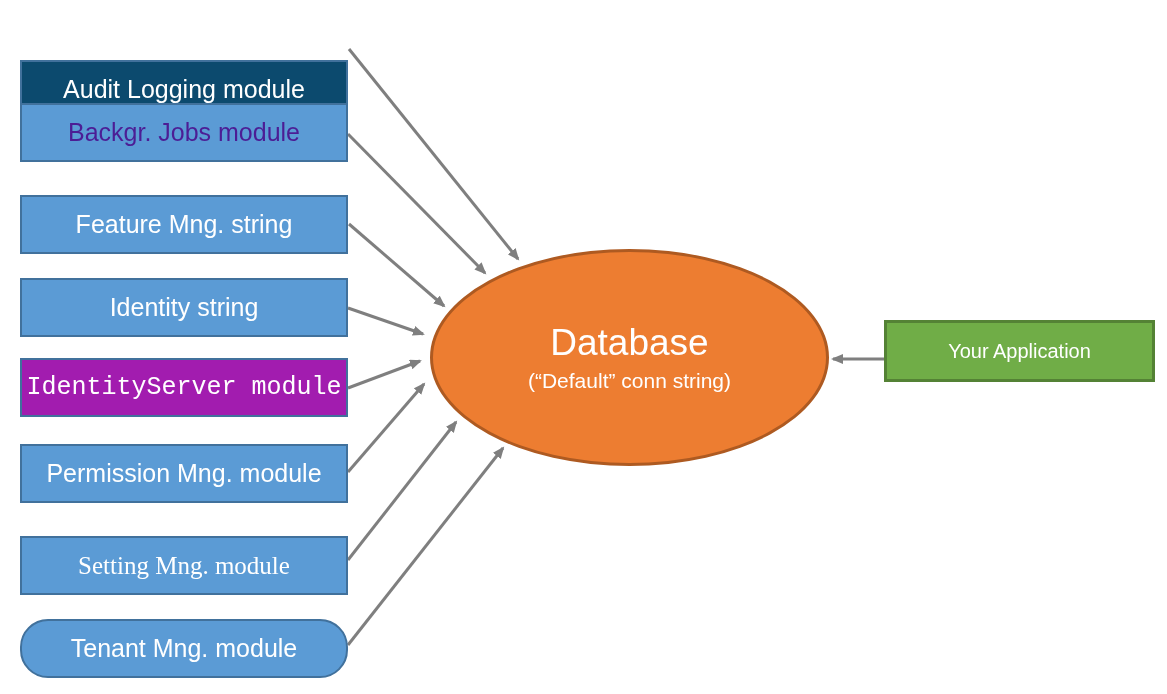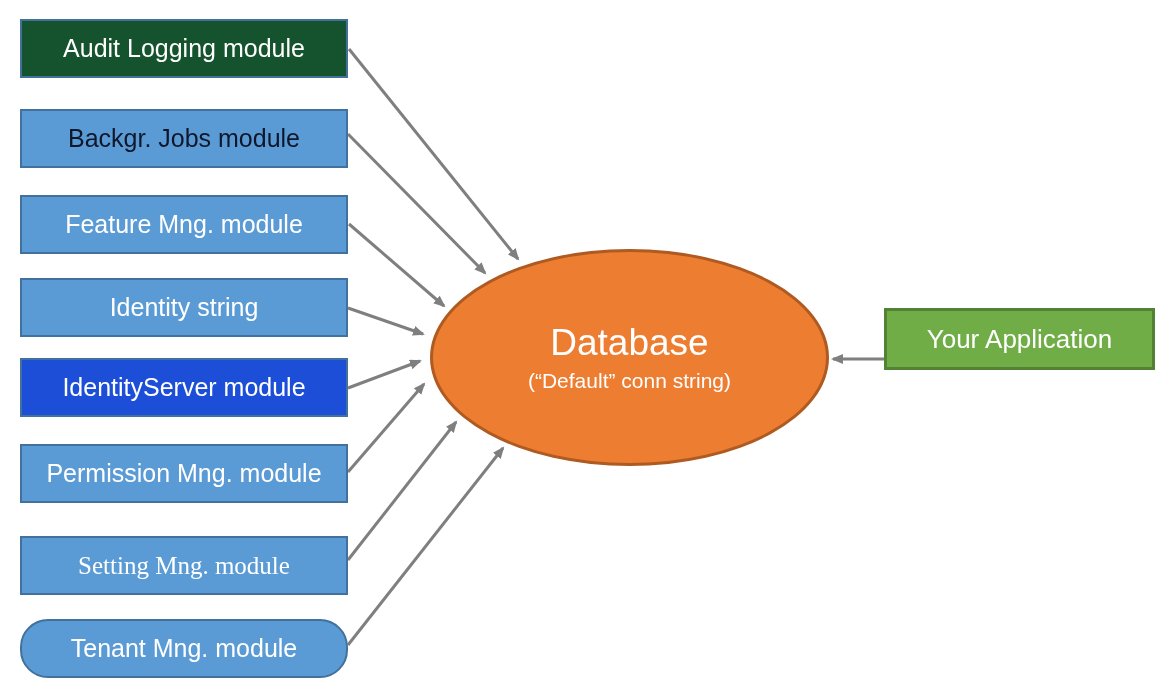--- a/index.html
+++ b/index.html
@@ -18,23 +18,23 @@
   .m5{top:358px}.m6{top:444px}.m7{top:536px}.m8{top:619px}
   .db{
     position:absolute;left:430px;top:249px;width:399px;height:217px;box-sizing:border-box;
     background:#ED7D31;border:3px solid #AE5A21;border-radius:50%;color:#ffffff;
     display:flex;flex-direction:column;align-items:center;justify-content:center;
     text-align:center;
   }
   .db-title{font-size:37px;line-height:1.15;}
   .db-sub{font-size:21px;margin-top:5px;}
   .app{
-    position:absolute;left:884px;top:308px;width:271px;height:62px;box-sizing:border-box;
+    position:absolute;left:884px;top:320px;width:271px;height:62px;box-sizing:border-box;
     background:#70AD47;border:3px solid #548235;color:#ffffff;
-    font-size:26px;display:flex;align-items:center;justify-content:center;
+    font-size:20px;display:flex;align-items:center;justify-content:center;
     white-space:nowrap;
   }
 </style>
 </head>
 <body>
 
 <div class="canvas">
 
   <svg class="arrows" viewBox="0 0 1167 694" xmlns="http://www.w3.org/2000/svg">
     <defs>
@@ -46,33 +46,33 @@
       <line x1="348" y1="134" x2="485" y2="273" stroke="#7F7F7F" stroke-width="3" marker-end="url(#arrowhead)"></line>
       <line x1="349" y1="224" x2="444" y2="306" stroke="#7F7F7F" stroke-width="3" marker-end="url(#arrowhead)"></line>
       <line x1="348" y1="308" x2="423" y2="334" stroke="#7F7F7F" stroke-width="3" marker-end="url(#arrowhead)"></line>
       <line x1="348" y1="388" x2="420" y2="361" stroke="#7F7F7F" stroke-width="3" marker-end="url(#arrowhead)"></line>
       <line x1="348" y1="472" x2="424" y2="384" stroke="#7F7F7F" stroke-width="3" marker-end="url(#arrowhead)"></line>
       <line x1="348" y1="560" x2="456" y2="422" stroke="#7F7F7F" stroke-width="3" marker-end="url(#arrowhead)"></line>
       <line x1="348" y1="645" x2="503" y2="448" stroke="#7F7F7F" stroke-width="3" marker-end="url(#arrowhead)"></line>
       <line x1="884" y1="359" x2="833" y2="359" stroke="#7F7F7F" stroke-width="3" marker-end="url(#arrowhead)"></line>
     </svg>
 
-  <div class="module m1" style="background: #14532d; border-color: rgb(65, 113, 156); color: rgb(255, 255, 255);">
+  <div class="module m1" style="background: #0c4a6e; border-color: rgb(65, 113, 156); color: rgb(255, 255, 255); margin-top: 41px;">
     <span>Audit Logging module</span>
   </div>
-  <div class="module m2" style="background: rgb(91, 155, 213); border-color: rgb(65, 113, 156); color: #0f172a; margin-top: 6px;">
+  <div class="module m2" style="background: rgb(91, 155, 213); border-color: rgb(65, 113, 156); color: #4c1d95;">
     <span>Backgr. Jobs module</span>
   </div>
   <div class="module m3" style="background: rgb(91, 155, 213); border-color: rgb(65, 113, 156); color: rgb(255, 255, 255);">
-    <span>Feature Mng. module</span>
+    <span>Feature Mng. string</span>
   </div>
   <div class="module m4" style="background: rgb(91, 155, 213); border-color: rgb(65, 113, 156); color: rgb(255, 255, 255);">
     <span>Identity string</span>
   </div>
-  <div class="module m5" style="background: #1d4ed8; border-color: rgb(65, 113, 156); color: rgb(255, 255, 255);">
+  <div class="module m5" style="background: #a21caf; border-color: rgb(65, 113, 156); color: rgb(255, 255, 255); font-family: Liberation Mono, monospace;">
     <span>IdentityServer module</span>
   </div>
   <div class="module m6" style="background: rgb(91, 155, 213); border-color: rgb(65, 113, 156); color: rgb(255, 255, 255);">
     <span>Permission Mng. module</span>
   </div>
   <div class="module m7" style="background: rgb(91, 155, 213); border-color: rgb(65, 113, 156); color: rgb(255, 255, 255); font-family: Liberation Serif, serif;">
     <span>Setting Mng. module</span>
   </div>
   <div class="module m8" style="background: rgb(91, 155, 213); border-color: rgb(65, 113, 156); color: rgb(255, 255, 255); border-radius: 28px;">
     <span>Tenant Mng. module</span>

